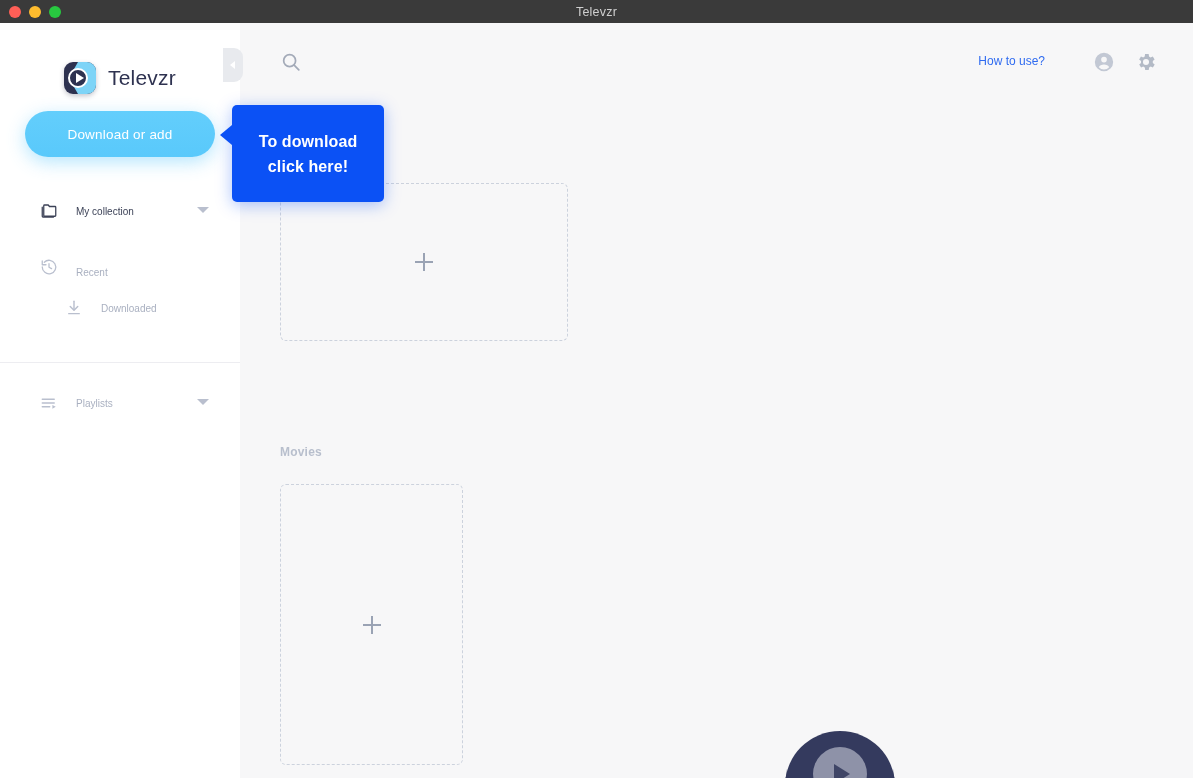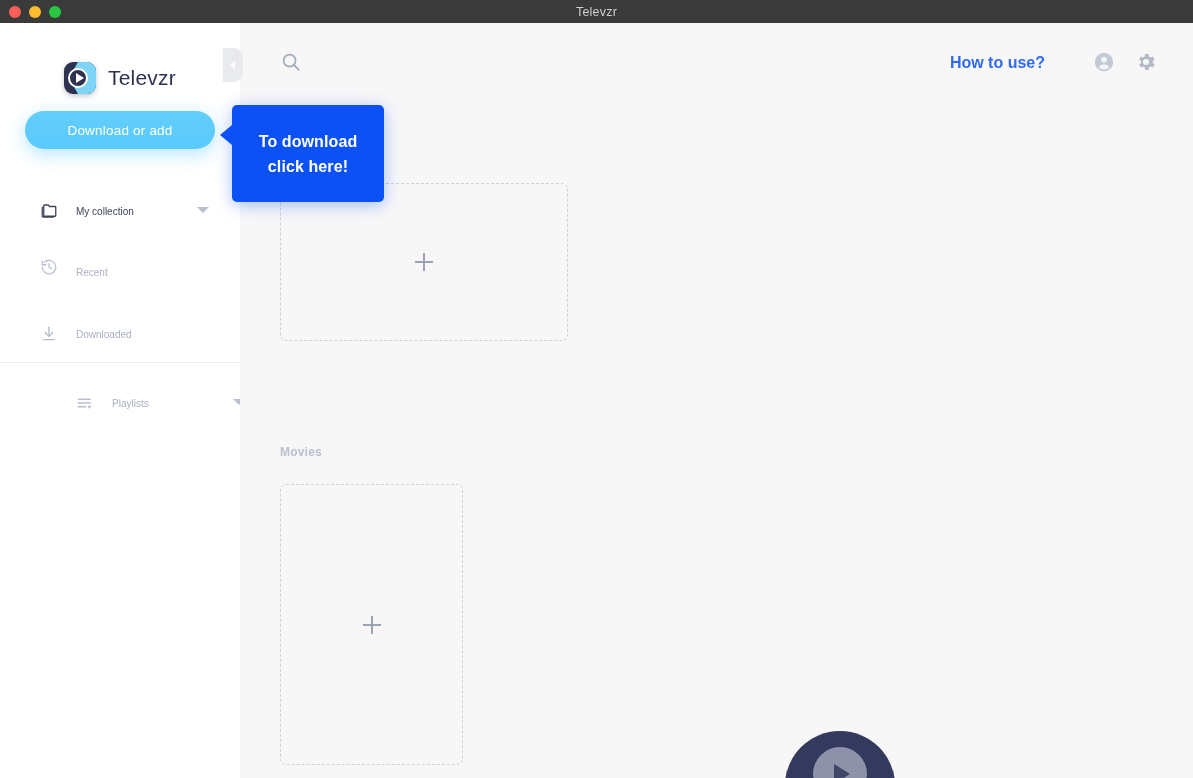--- a/index.html
+++ b/index.html
@@ -69,21 +69,21 @@
     border-bottom:5px solid transparent;
     border-left:8px solid #ffffff;
   }
   #logo-text{
     font-size:21px; color:#2e3250; font-weight:400; letter-spacing:.2px;
   }
 
   
   #download-btn{
     position:absolute; left:25px; top:88px;
-    width:190px; height:38px;
+    width:190px; height:46px;
     border-radius:23px;
     background:linear-gradient(180deg,#63cefc 0%,#59c9fb 100%);
     border:none; cursor:pointer;
     color:#ffffff; font-size:13.5px; letter-spacing:.2px;
     font-family:"Liberation Sans", sans-serif;
     box-shadow:0 5px 18px rgba(90,200,250,.45);
     display:flex; align-items:center; justify-content:center;
   }
 
   
@@ -102,22 +102,22 @@
     position:absolute; right:31px; top:13px;
     width:0; height:0;
     border-left:6px solid transparent;
     border-right:6px solid transparent;
     border-top:6px solid #b9bfce;
   }
   .nav-item.active .lbl{ color:#3c4257; }
   .nav-item.muted .lbl{ color:#a9b0c0; }
   #nav-collection{ top:171px; }
   #nav-recent{ top:221px;align-items:flex-end; }
-  #nav-downloaded{ top:294px; }
-  #nav-playlists{ top:363px;margin-left:36px; }
+  #nav-downloaded{ top:268px;margin-left:25px; }
+  #nav-playlists{ top:363px; }
 
   #sidebar-divider{
     position:absolute; left:0; top:339px; width:240px; height:1px;
     background:#ededf1;
   }
 
   
   #collapse-handle{
     position:absolute; left:223px; top:48px;
     width:20px; height:34px;
@@ -142,23 +142,22 @@
   }
   #topbar{
     position:absolute; left:0; top:0; width:953px; height:78px;
   }
   #search-icon{
     position:absolute; left:40px; top:28px;
     width:22px; height:22px; cursor:pointer;
   }
   #how-to-use{
     position:absolute; right:148px; top:31px;
-    font-size:16px; color:#2f6bf0; cursor:pointer;
+    font-size:12px; color:#2f6bf0; cursor:pointer;
     white-space:nowrap;
-    font-weight:bold;
   }
   #account-icon{
     position:absolute; right:78px; top:28px;
     width:22px; height:22px; cursor:pointer;
   }
   #settings-icon{
     position:absolute; right:36px; top:28px;
     width:22px; height:22px; cursor:pointer;
   }
 

